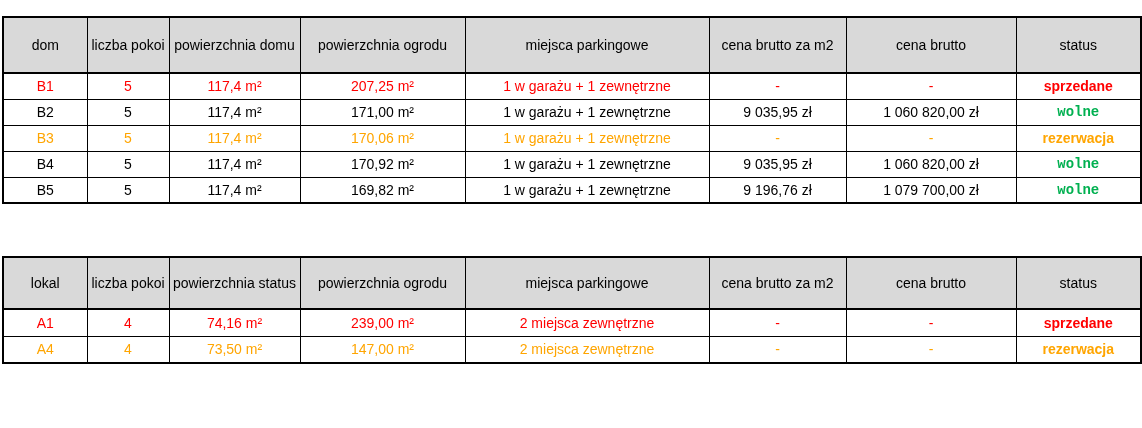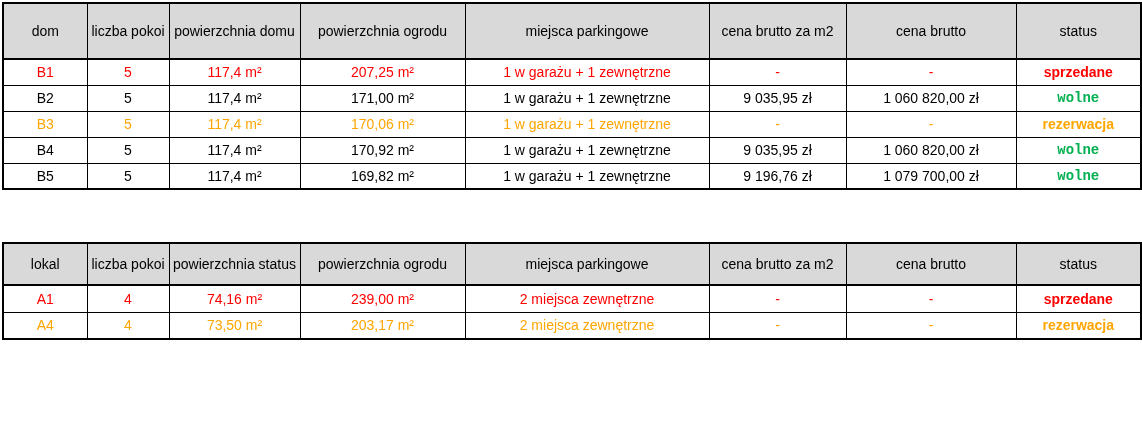--- a/index.html
+++ b/index.html
@@ -41,25 +41,25 @@
   
   col.c0 { width: 84px; }
   col.c1 { width: 82px; }
   col.c2 { width: 131px; }
   col.c3 { width: 165px; }
   col.c4 { width: 244px; }
   col.c5 { width: 137px; }
   col.c6 { width: 170px; }
   col.c7 { width: 125px; }
 
-  .t1 { margin-top: 2px; }
+  .t1 { margin-top: 16px; }
   .t1 thead tr { height: 56px; }
   .t1 tbody tr { height: 26px; }
   .t2 { margin-top: 52px; }
-  .t2 thead tr { height: 42px; }
+  .t2 thead tr { height: 52px; }
   .t2 tbody tr { height: 27px; }
 
   td.status-cell { font-weight: bold; }
 
   .c-red    { color: var(--red, #ff0000); }
   .c-orange { color: var(--orange, #ffa500); }
   .c-green  { color: var(--green, #00b050); font-family: Liberation Mono, monospace; }
   .c-black  { color: #000000; }
 </style>
 </head>
@@ -175,21 +175,21 @@
           <td>239,00 m²</td>
           <td>2 miejsca zewnętrzne</td>
           <td>-</td>
           <td>-</td>
           <td class="status-cell c-red">sprzedane</td>
         </tr>
         <tr class="c-orange">
           <td>A4</td>
           <td>4</td>
           <td>73,50 m²</td>
-          <td>203,17 m²</td>
+          <td>147,00 m²</td>
           <td>2 miejsca zewnętrzne</td>
           <td>-</td>
           <td>-</td>
           <td class="status-cell c-orange">rezerwacja</td>
         </tr>
       </tbody>
   </table>
 
 </div>
 

